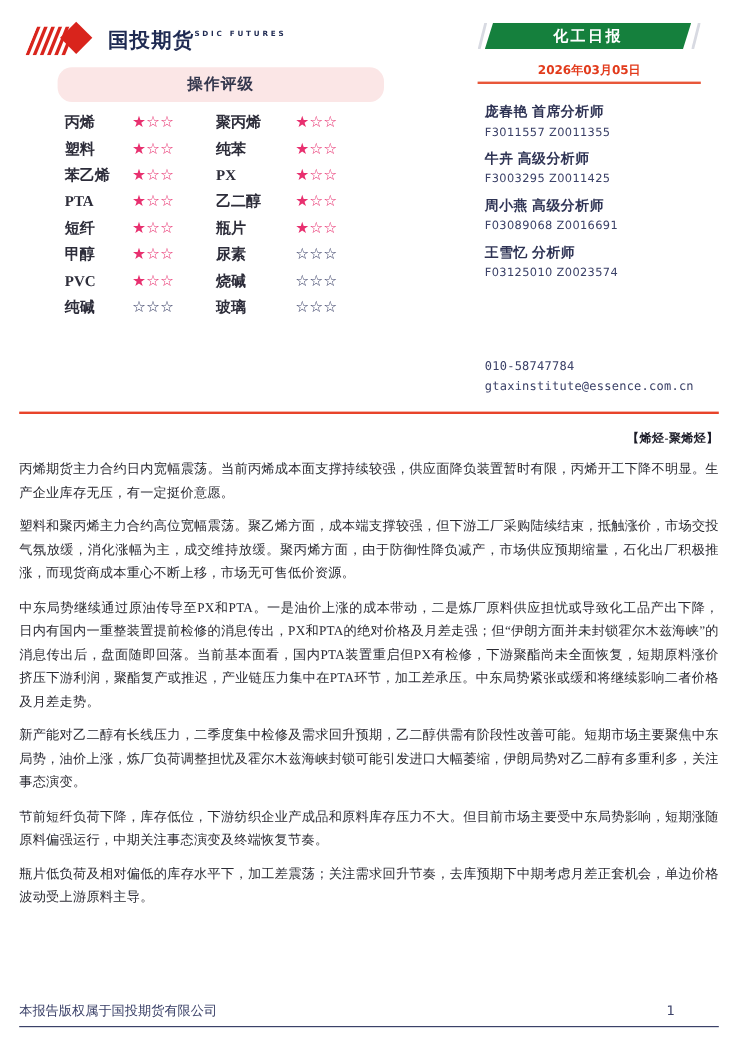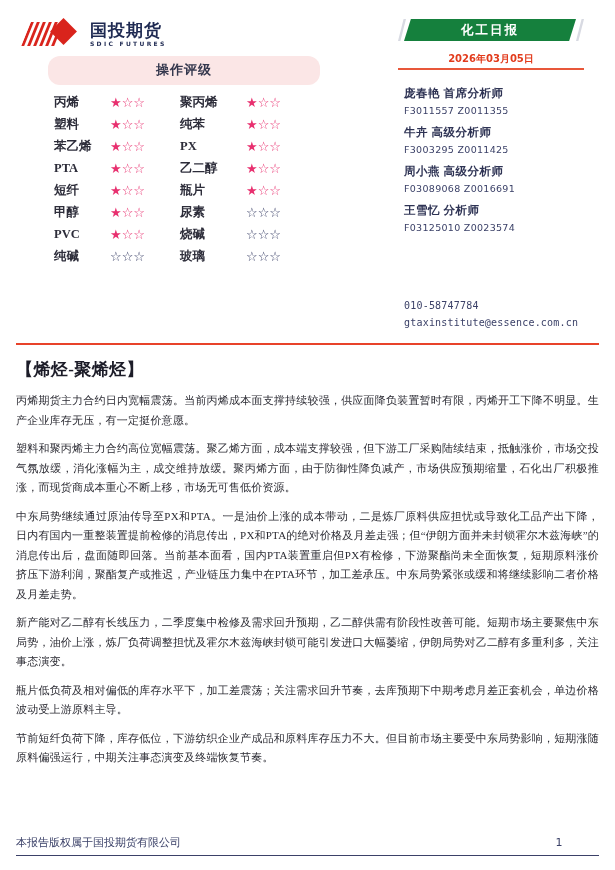--- a/index.html
+++ b/index.html
@@ -51,21 +51,21 @@
     background: #d9241c;
     display: block;
   }
   .logo-diamond {
     position: absolute;
     left: 28px; top: 3px;
     width: 19px; height: 19px;
     background: #d9241c;
     transform: rotate(45deg);
   }
-  .logo-text { display: flex; flex-direction: column; justify-content: center; }
+  .logo-text { display: flex; flex-direction: row; justify-content: center; }
   .logo-cn {
     font-family: "DejaVu Sans", sans-serif;
     font-weight: bold;
     font-size: 17px;
     letter-spacing: 1px;
     color: #1f2a52;
     line-height: 19px;
   }
   .logo-en {
     font-family: "DejaVu Sans", sans-serif;
@@ -227,25 +227,26 @@
   }
 
   
   .content {
     position: absolute;
     left: 16px;
     top: 358px;
     width: 583px;
   }
   .sec-head {
-    font-size: 17px;
+    font-size: 10px;
     font-weight: bold;
     color: #1c1c28;
     margin: 0 0 10px 0;
     letter-spacing: 0.4px;
+    text-align: right;
   }
   .sec-head.gap { margin-top: 18px; }
   .para {
     font-size: 11px;
     line-height: 19.5px;
     color: #2b2b33;
     text-align: justify;
     margin: 0 0 9px 0;
     letter-spacing: 0.2px;
   }
@@ -384,22 +385,22 @@
 
   <div class="main-rule"></div>
 </div>
 
 <div class="content" id="content-sections">
     <div class="sec-head">【烯烃-聚烯烃】</div>
     <p class="para">丙烯期货主力合约日内宽幅震荡。当前丙烯成本面支撑持续较强，供应面降负装置暂时有限，丙烯开工下降不明显。生产企业库存无压，有一定挺价意愿。</p>
     <p class="para">塑料和聚丙烯主力合约高位宽幅震荡。聚乙烯方面，成本端支撑较强，但下游工厂采购陆续结束，抵触涨价，市场交投气氛放缓，消化涨幅为主，成交维持放缓。聚丙烯方面，由于防御性降负减产，市场供应预期缩量，石化出厂积极推涨，而现货商成本重心不断上移，市场无可售低价资源。</p>
     <p class="para">中东局势继续通过原油传导至PX和PTA。一是油价上涨的成本带动，二是炼厂原料供应担忧或导致化工品产出下降，日内有国内一重整装置提前检修的消息传出，PX和PTA的绝对价格及月差走强；但“伊朗方面并未封锁霍尔木兹海峡”的消息传出后，盘面随即回落。当前基本面看，国内PTA装置重启但PX有检修，下游聚酯尚未全面恢复，短期原料涨价挤压下游利润，聚酯复产或推迟，产业链压力集中在PTA环节，加工差承压。中东局势紧张或缓和将继续影响二者价格及月差走势。</p>
     <p class="para">新产能对乙二醇有长线压力，二季度集中检修及需求回升预期，乙二醇供需有阶段性改善可能。短期市场主要聚焦中东局势，油价上涨，炼厂负荷调整担忧及霍尔木兹海峡封锁可能引发进口大幅萎缩，伊朗局势对乙二醇有多重利多，关注事态演变。</p>
+    <p class="para">节前短纤负荷下降，库存低位，下游纺织企业产成品和原料库存压力不大。但目前市场主要受中东局势影响，短期涨随原料偏强运行，中期关注事态演变及终端恢复节奏。</p>
     <p class="para">瓶片低负荷及相对偏低的库存水平下，加工差震荡；关注需求回升节奏，去库预期下中期考虑月差正套机会，单边价格波动受上游原料主导。</p>
-    <p class="para">节前短纤负荷下降，库存低位，下游纺织企业产成品和原料库存压力不大。但目前市场主要受中东局势影响，短期涨随原料偏强运行，中期关注事态演变及终端恢复节奏。</p>
   </div>
 
 <div class="footer">
   <div class="footer-row">
     <div class="footer-left">本报告版权属于国投期货有限公司</div>
     <div class="footer-center">1</div>
   </div>
   <div class="footer-rule"></div>
 </div>
 

